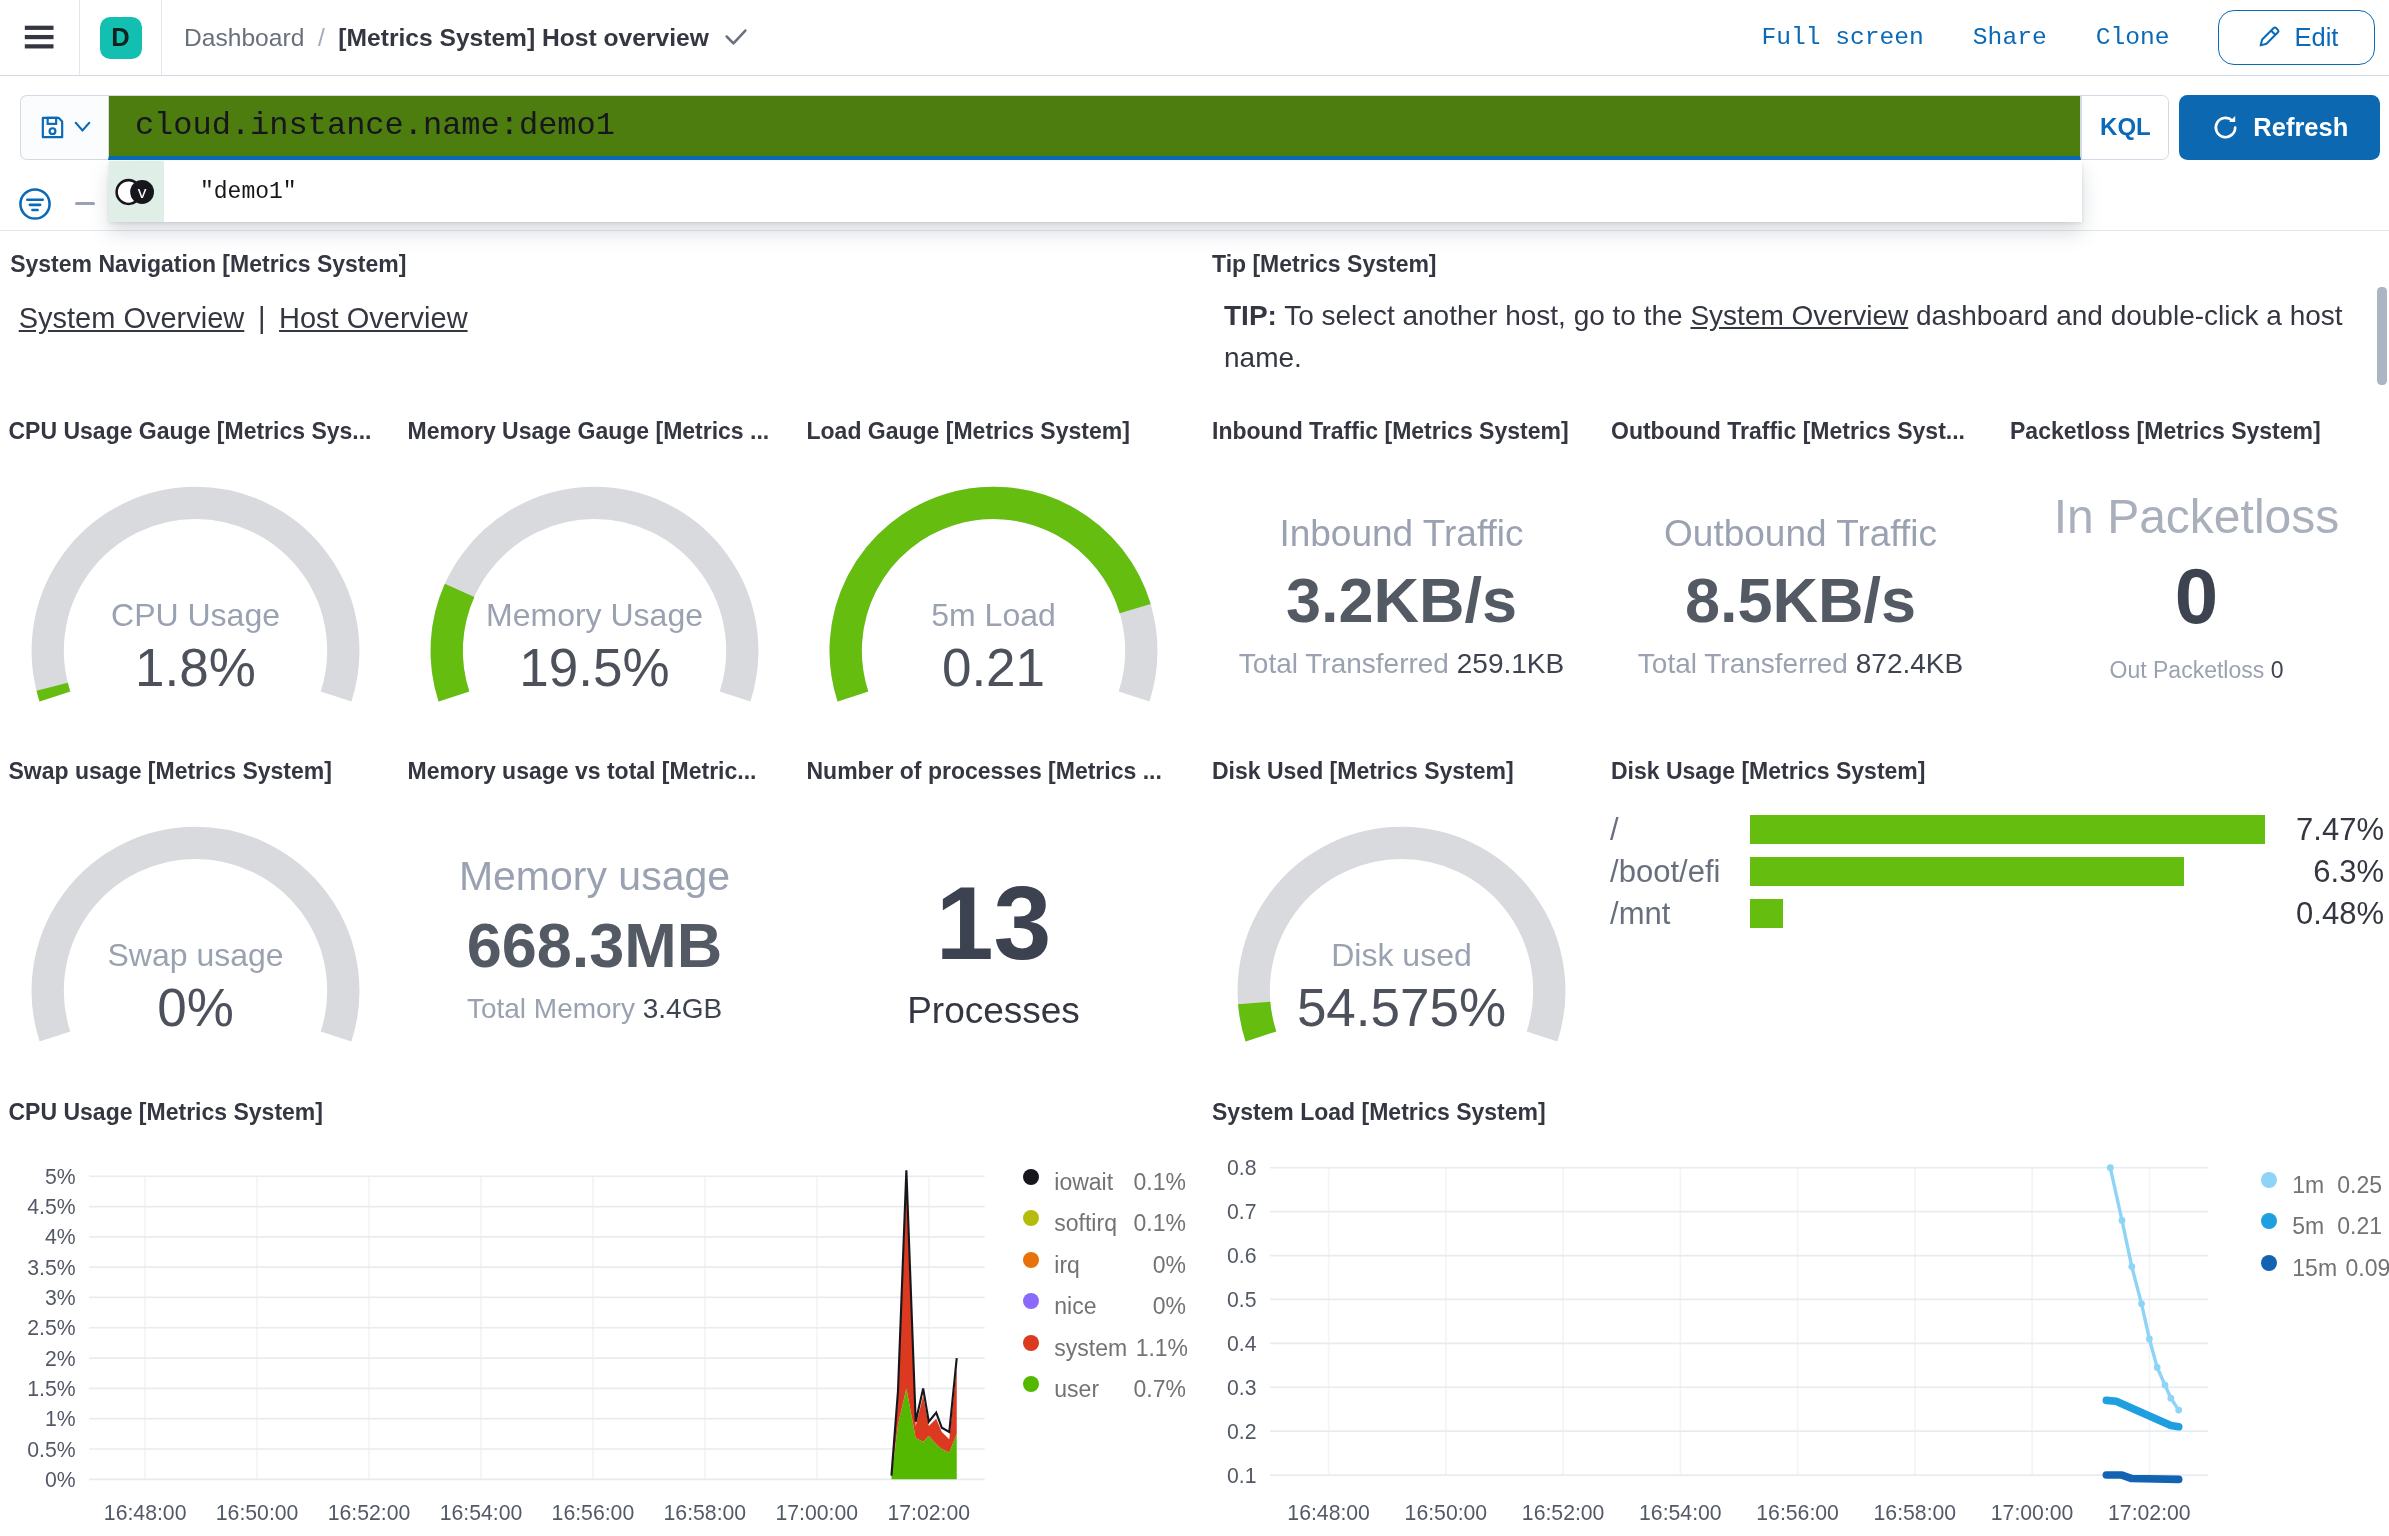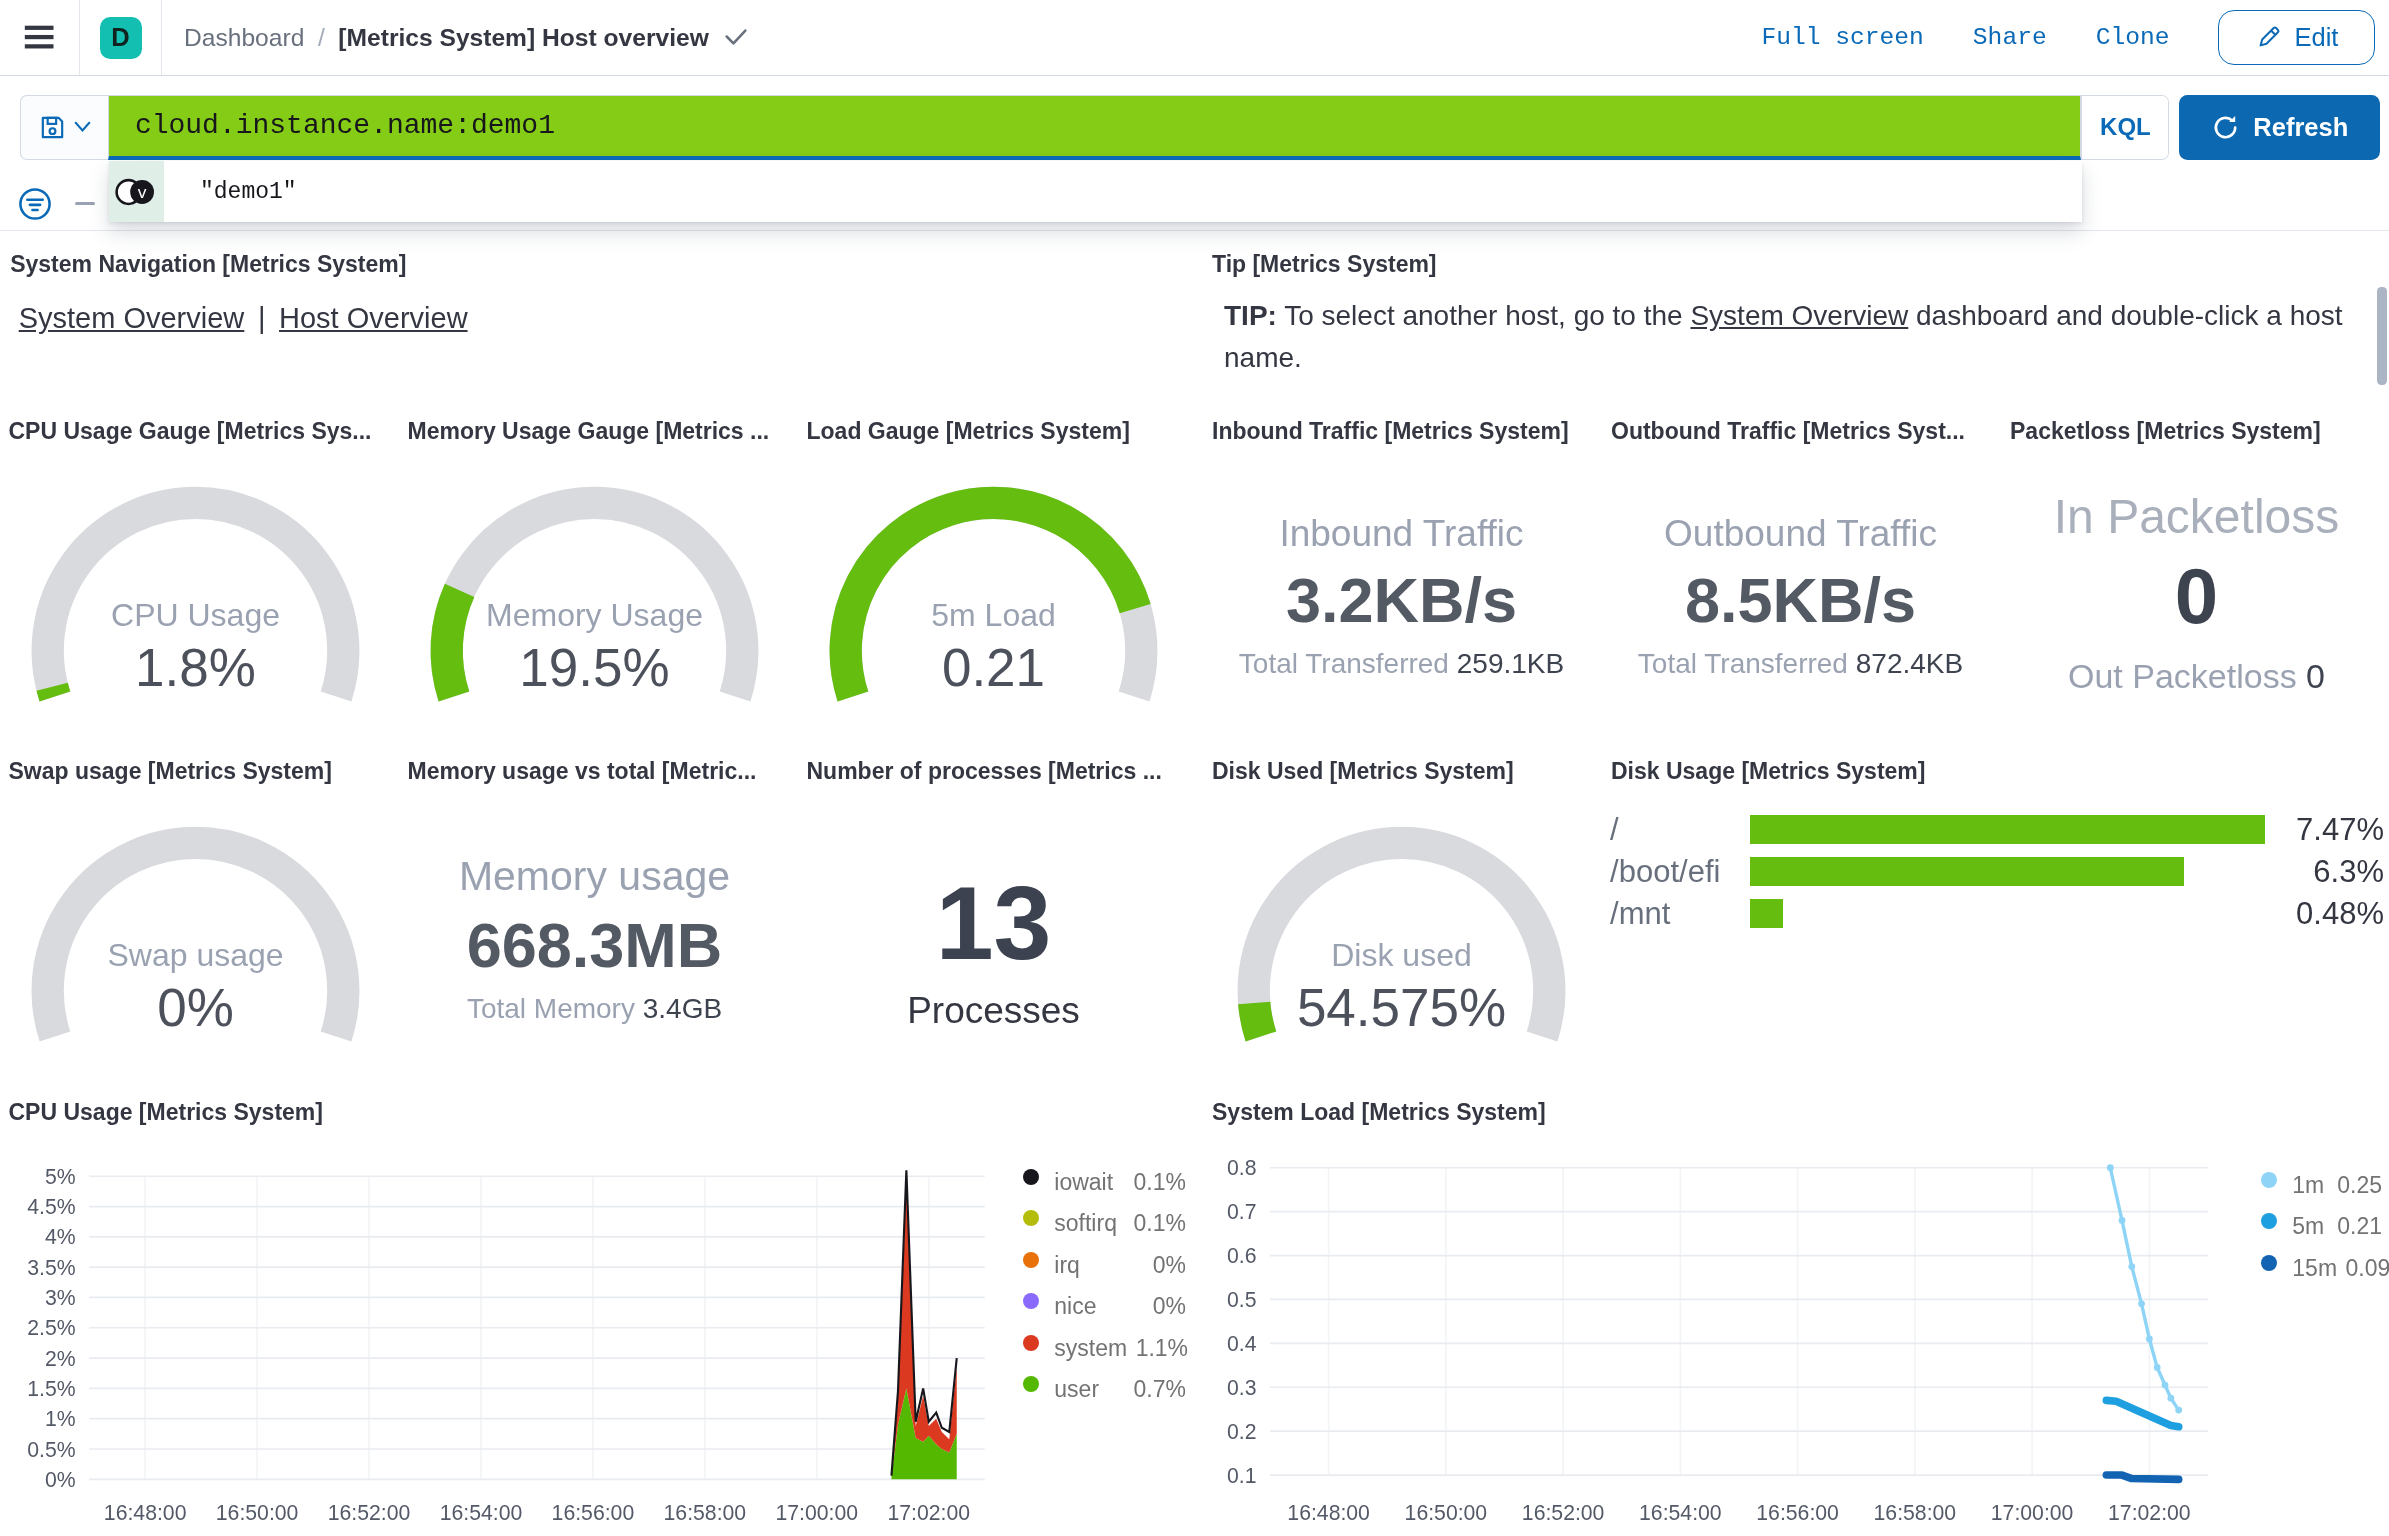--- a/index.html
+++ b/index.html
@@ -24,23 +24,23 @@
   .top-link { color:#0B6AB7; font-size:24.6px; background:none; border:none; cursor:pointer; font-family:Liberation Mono, monospace; }
   .edit-btn { display:flex; align-items:center; gap:12px; color:#0B6AB7; font-size:25.5px; font-weight:500;
               border:1.7px solid #0B6AB7; border-radius:16px; background:#fff; padding:12px 36px; cursor:pointer; font-family:inherit;}
 
   
   .query-section { position:absolute; left:0; top:76px; width:2389px; height:155px; background:#fff;
                    border-bottom:1.7px solid #E3E6EC; }
   .query-row { position:absolute; left:20.4px; top:18.7px; display:flex; align-items:stretch; height:65px; }
   .saved-query-btn { width:88px; background:#FBFCFD; border:1.7px solid #D3DAE6; border-right:none;
                      border-radius:6.8px 0 0 6.8px; display:flex; align-items:center; justify-content:center; gap:6.8px; cursor:pointer;}
-  .query-input { width:1973px; background:#84cc16; border:1.7px solid #D3DAE6; border-bottom:4.2px solid #0B6AB7;
+  .query-input { width:1973px; background:#4d7c0f; border:1.7px solid #D3DAE6; border-bottom:4.2px solid #0B6AB7;
                  display:flex; align-items:center; padding-left:25.5px;
-                 font-family:"Liberation Mono", monospace; font-size:28px; color:#16161C; cursor:text; }
+                 font-family:"Liberation Mono", monospace; font-size:32px; color:#16161C; cursor:text; }
   .kql-box { width:88px; background:#fff; border:1.7px solid #D3DAE6; border-left:1.7px solid #D3DAE6;
              border-radius:0 6.8px 6.8px 0; display:flex; align-items:center; justify-content:center;
              color:#0B6AB7; font-size:24px; font-weight:600; cursor:pointer; }
   .refresh-btn { position:absolute; left:2179px; top:18.7px; width:201px; height:65px; border:none; border-radius:8.5px;
                  background:#0C69B1; color:#fff; font-size:25.5px; font-weight:600; display:flex; align-items:center;
                  justify-content:center; gap:13.6px; cursor:pointer; font-family:inherit;}
   .filter-row { position:absolute; left:17px; top:102px; height:51px; display:flex; align-items:center; gap:22px; }
   .dash-sep { width:20.4px; height:3.4px; background:#98A2B3; border-radius:1.7px; }
   .add-filter { color:#0B6AB7; font-size:36px; font-weight:400; background:none; border:none; cursor:pointer; line-height:1;}
 
@@ -71,21 +71,21 @@
   .metric-stack { position:absolute; left:0; top:95px; width:100%; text-align:center; }
   .metric-label { font-size:37px; color:#9AA2B1; margin-bottom:8.5px; }
   .metric-value { font-size:63px; font-weight:600; color:#545A64; margin-bottom:12px; }
   .metric-sub   { font-size:28px; }
   .metric-sub .sl { color:#9AA2B1; }
   .metric-sub .sv { color:#3E4350; }
 
   .pk-stack { position:absolute; left:0; top:71px; width:100%; text-align:center; }
   .pk-label { font-size:48px; color:#A9B0BC; margin-bottom:6.8px; }
   .pk-value { font-size:78px; font-weight:600; color:#3E4350; margin-bottom:15.3px; }
-  .pk-sub   { font-size:34px; }
+  .pk-sub   { font-size:23px; }
   .pk-sub .sl { color:#9AA2B1; }
   .pk-sub .sv { color:#3E4350; }
 
   .proc-stack { position:absolute; left:0; top:110px; width:100%; text-align:center; }
   .proc-value { font-size:104px; font-weight:600; color:#3C4250; line-height:110px; margin-bottom:12px;}
   .proc-label { font-size:37px; color:#343741; }
 
   .disk-rows { position:absolute; left:5.1px; top:56px; right:0; }
   .disk-row { display:flex; align-items:center; height:31px; margin-bottom:11px; }
   .disk-label { width:140px; font-size:31px; color:#69707D; }

